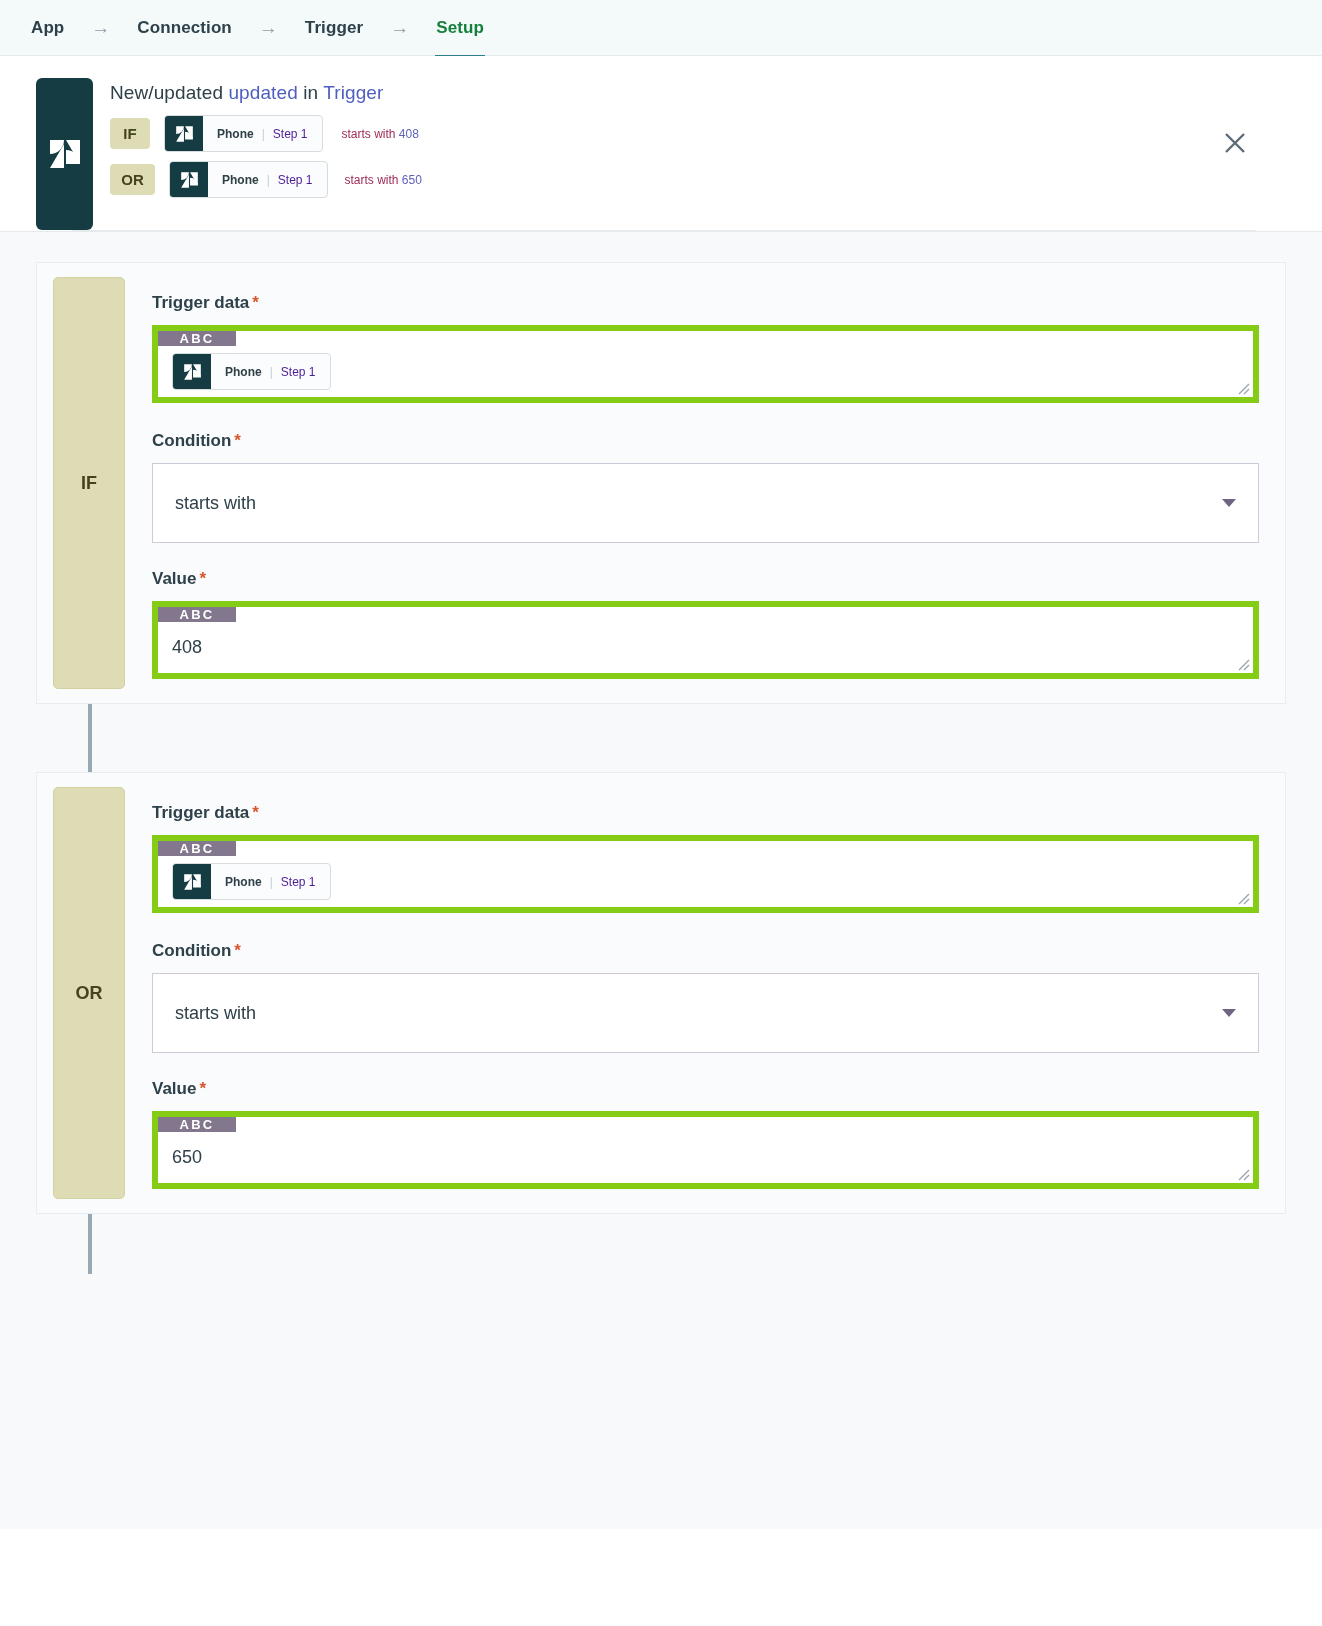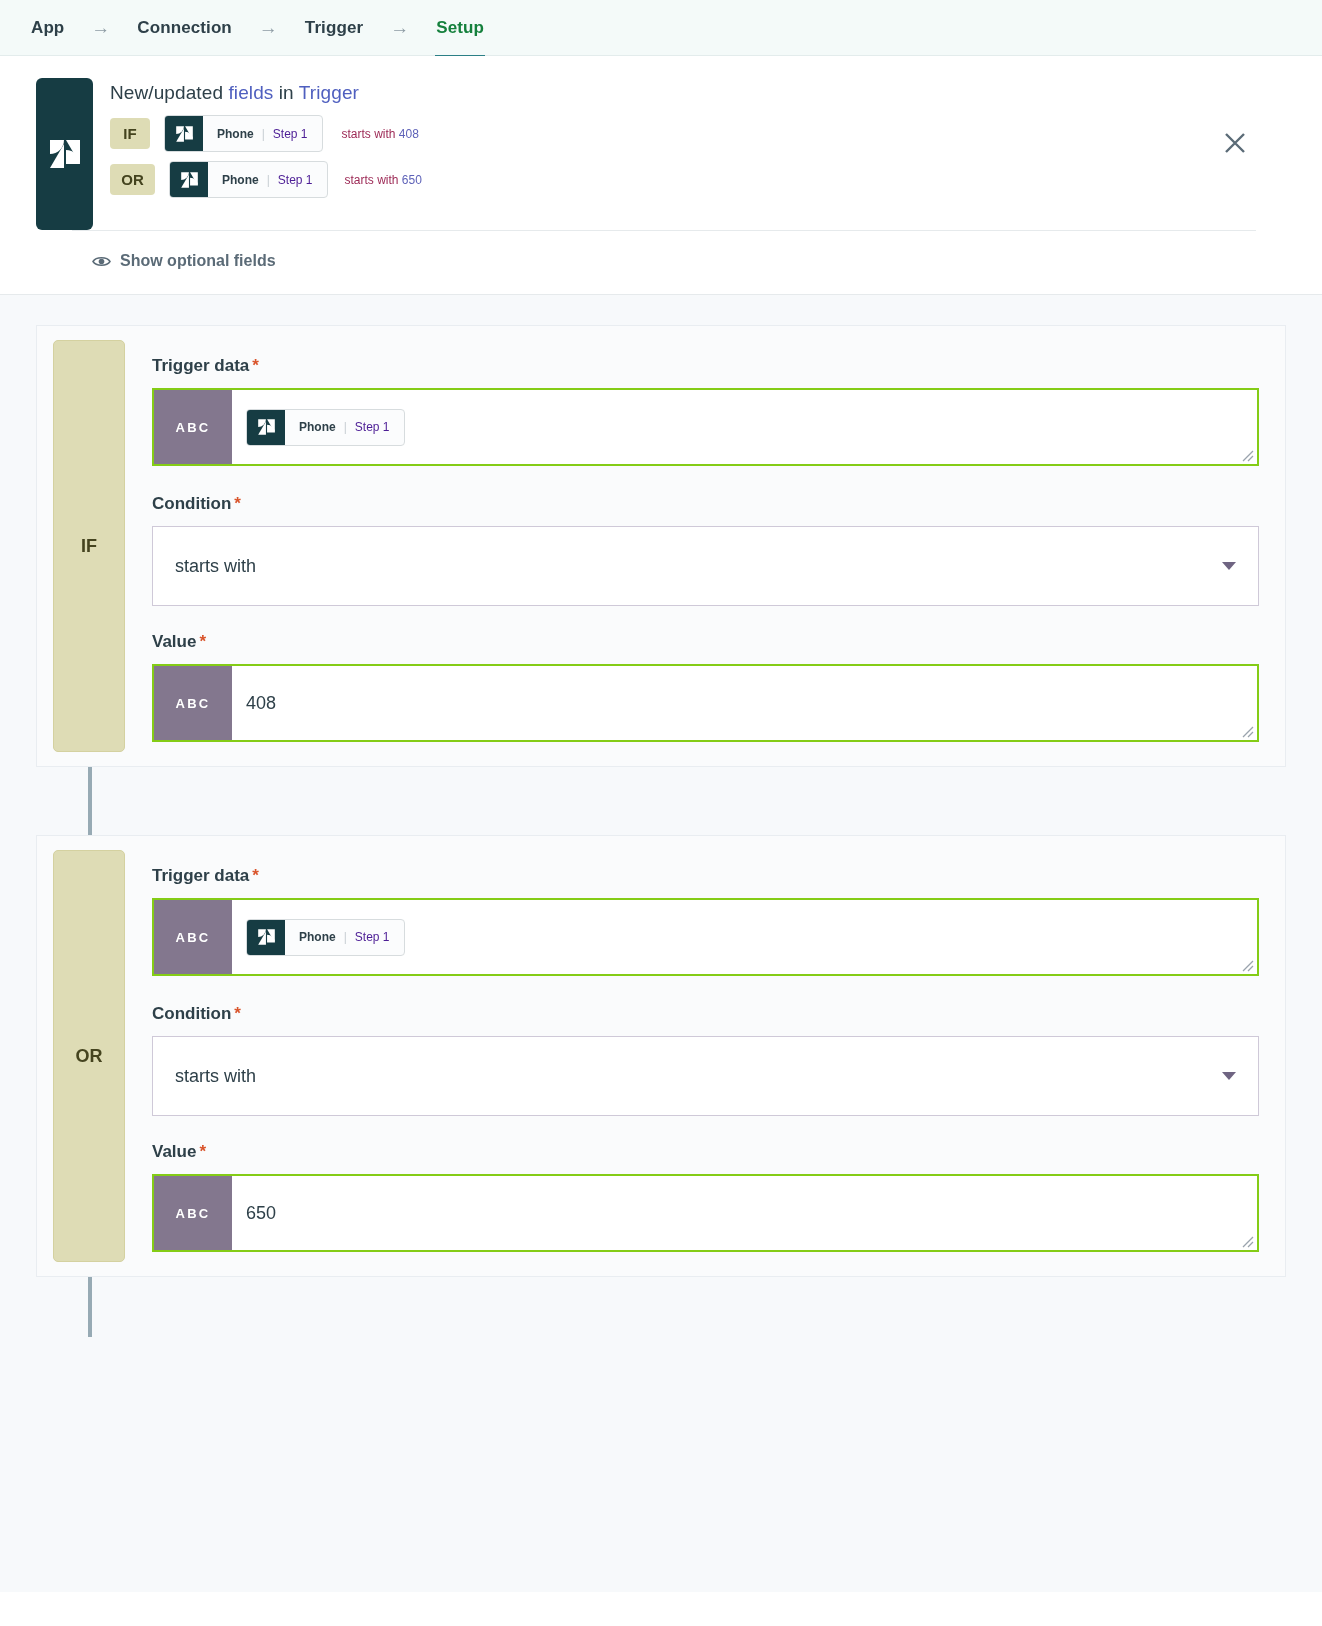--- a/index.html
+++ b/index.html
@@ -165,24 +165,25 @@
   .block-main { flex: 1 1 auto; padding: 16px 26px 10px 27px; }
 
   .field-label {
     font-size: 17px; font-weight: bold; color: #2e4049;
     margin-bottom: 12px;
   }
   .req { color: #d9542b; margin-left: 3px; }
 
   .input-shell {
     display: flex; align-items: stretch;
-    border: 2px solid #84cc16;
+    border: 6px solid #84cc16;
     background: #ffffff;
     height: 78px;
     position: relative;
+    flex-direction: column;
   }
   .abc-badge {
     width: 78px; flex: 0 0 auto;
     background: #83778e;
     color: #ffffff;
     font-size: 13px;
     font-weight: bold;
     letter-spacing: 2.2px;
     display: flex; align-items: center; justify-content: center;
   }
@@ -251,21 +252,21 @@
     <div class="app-badge">
       <svg class="zd-logo-lg" viewBox="0 0 34 36">
         <path d="M16 8 L16 32 L2 32 Z" fill="#ffffff"></path>
         <path d="M2 4 L16 4 A14 14 0 0 1 2 18 Z" fill="#ffffff"></path>
         <path d="M18 28 L32 28 A14 14 0 0 0 18 14 Z" fill="#ffffff"></path>
         <path d="M18 4 L32 4 L32 28 Z" fill="#ffffff"></path>
       </svg>
     </div>
     <div class="trigger-body">
       <div class="trigger-title">
-        <span>New/updated </span><span class="lnk">fields</span><span> in </span><span class="lnk">Trigger</span>
+        <span>New/updated </span><span class="lnk">updated</span><span> in </span><span class="lnk">Trigger</span>
       </div>
 
       <div class="cond-line">
         <div class="logic-chip">IF</div>
         <div class="token" style="margin-left:14px">
           <div class="token-ico">
             <svg class="zd-logo-sm" viewBox="0 0 34 36">
               <path d="M16 8 L16 32 L2 32 Z" fill="#ffffff"></path>
               <path d="M2 4 L16 4 A14 14 0 0 1 2 18 Z" fill="#ffffff"></path>
               <path d="M18 28 L32 28 A14 14 0 0 0 18 14 Z" fill="#ffffff"></path>
@@ -310,29 +311,20 @@
   </div>
 
   <div class="close-btn">
     <svg viewBox="0 0 26 26" width="26" height="26">
       <path d="M4 4 L22 22 M22 4 L4 22" stroke="#5b6b77" stroke-width="2.4" fill="none"></path>
     </svg>
   </div>
 
   <div class="hdr-divider"></div>
 
-  <div class="optional-row">
-    <span class="eye-icon">
-      <svg width="19" height="13" viewBox="0 0 19 13">
-        <path d="M1 6.5 C4 1.5 15 1.5 18 6.5 C15 11.5 4 11.5 1 6.5 Z" fill="none" stroke="#5b6b77" stroke-width="1.5"></path>
-        <circle cx="9.5" cy="6.5" r="2.8" fill="#5b6b77"></circle>
-      </svg>
-    </span>
-    <span class="optional-label">Show optional fields</span>
-  </div>
 </div>
 
 <div class="canvas">
 
   <div class="block">
     <div class="block-side">
       <span>IF</span>
     </div>
     <div class="block-main">
       <div class="field-label">

